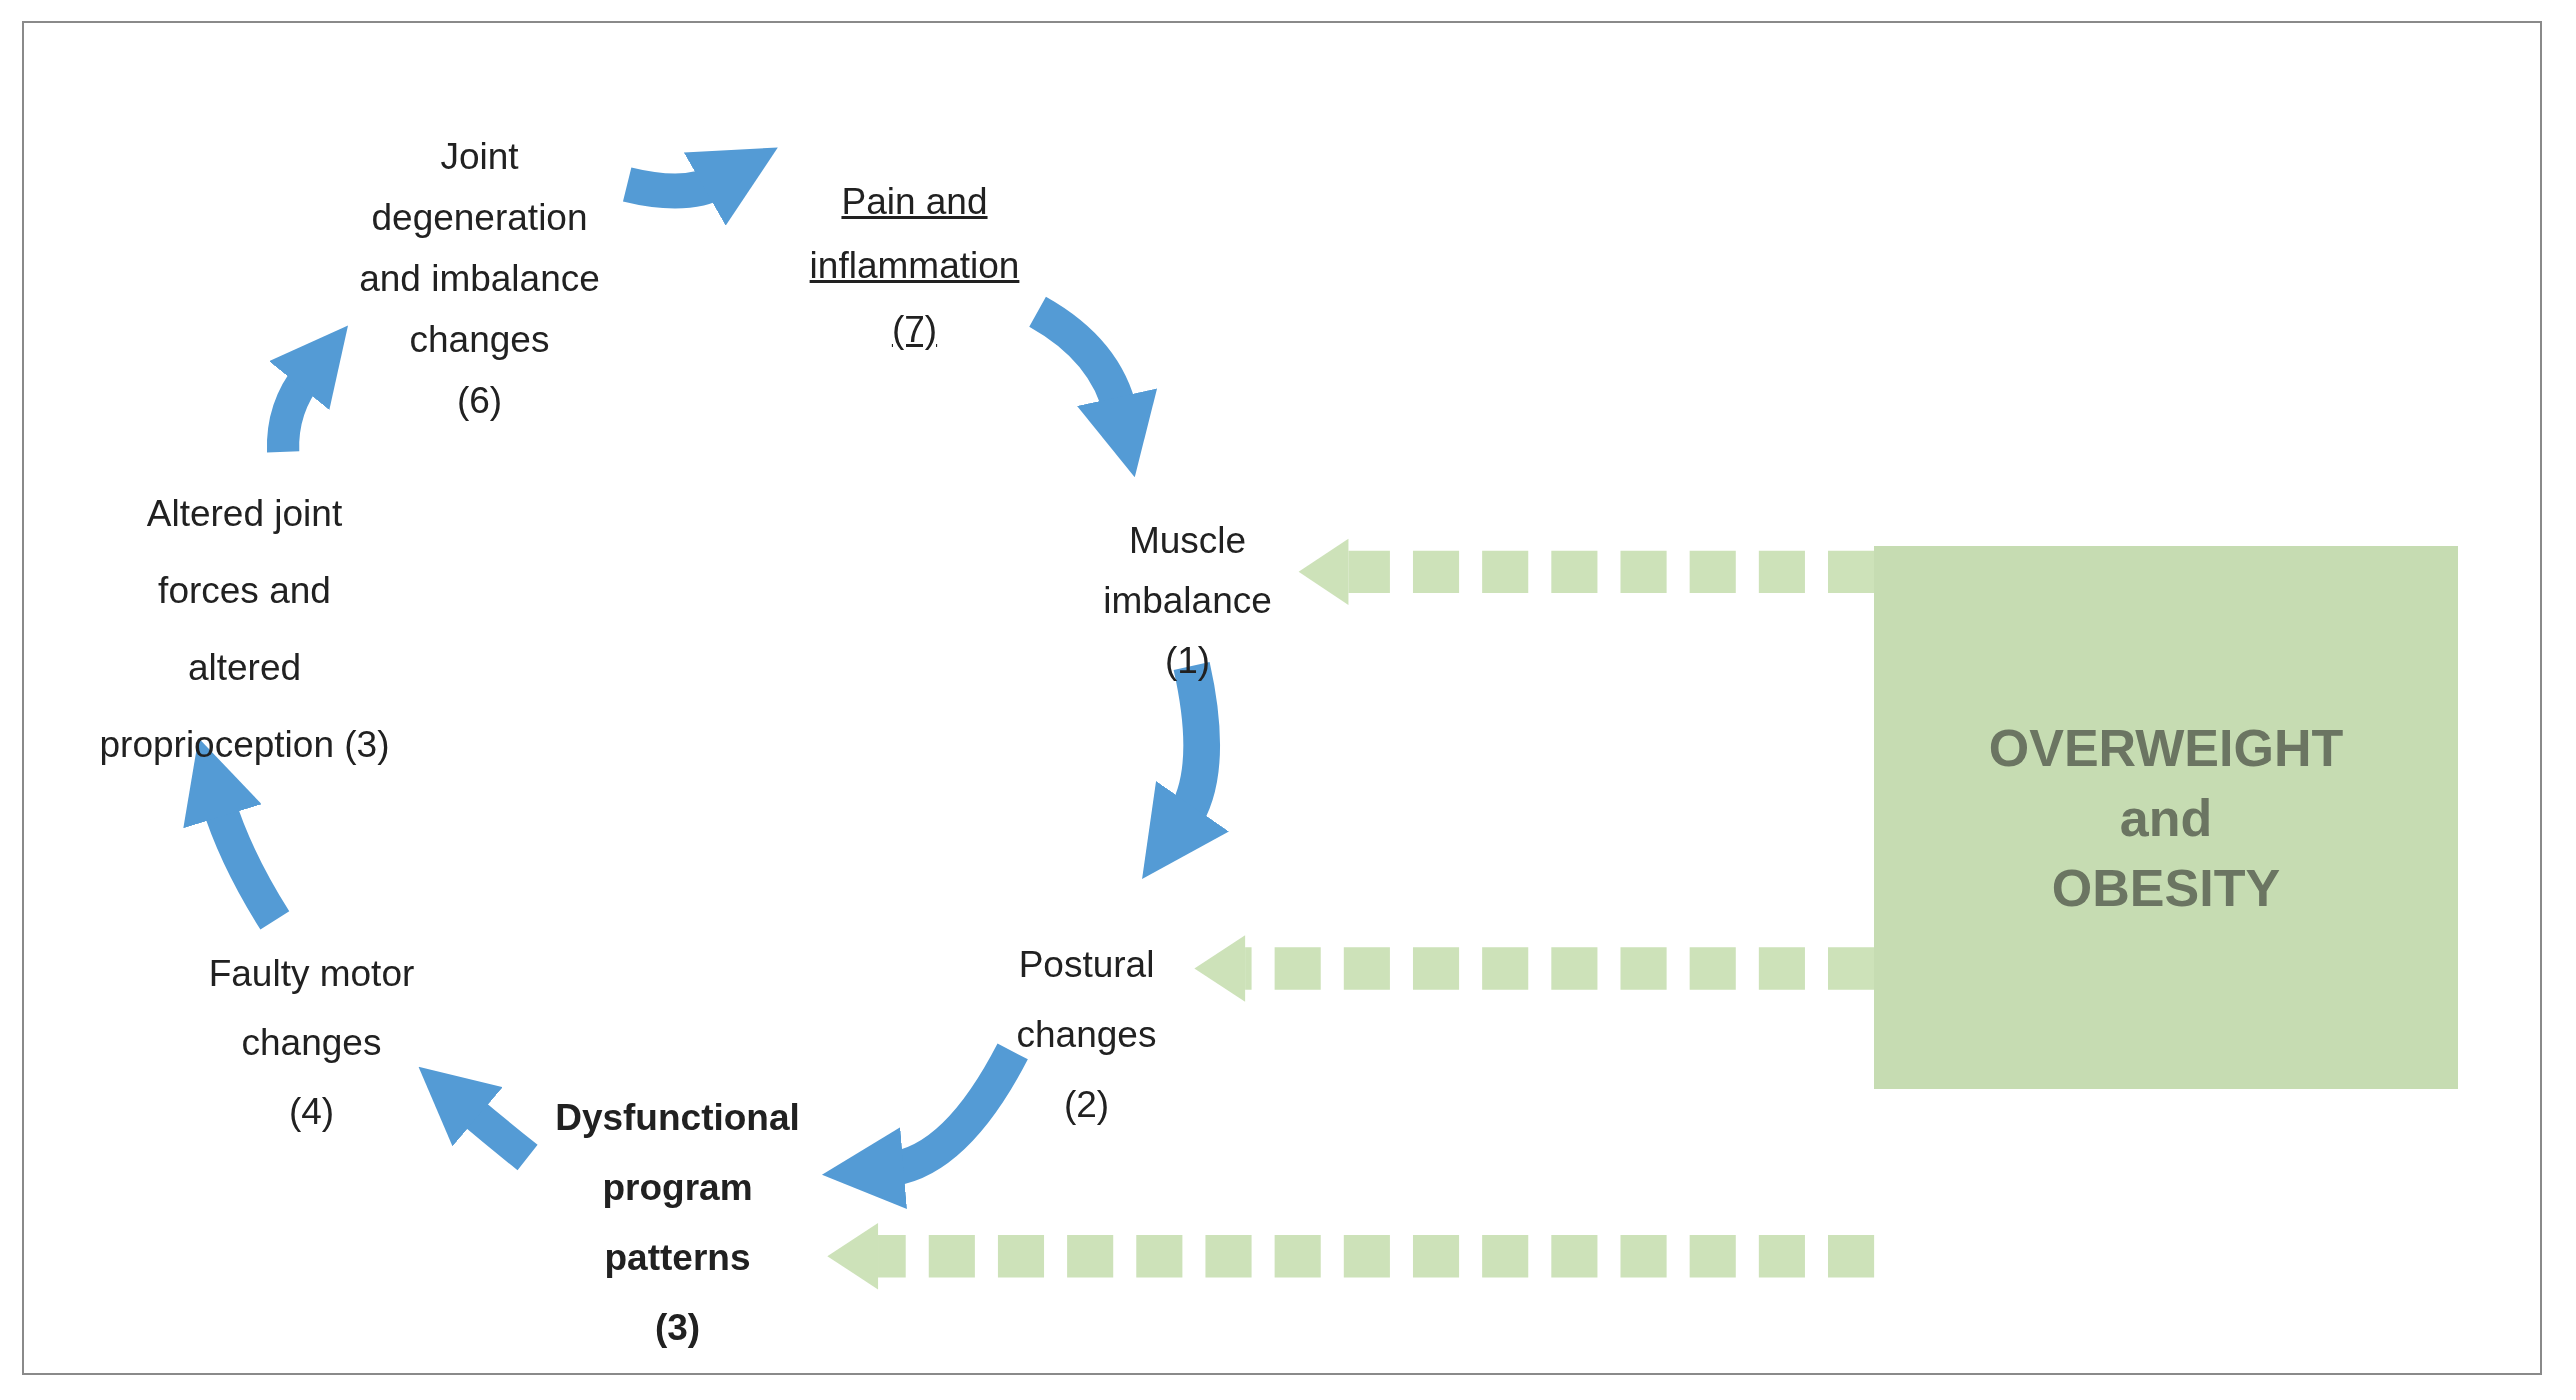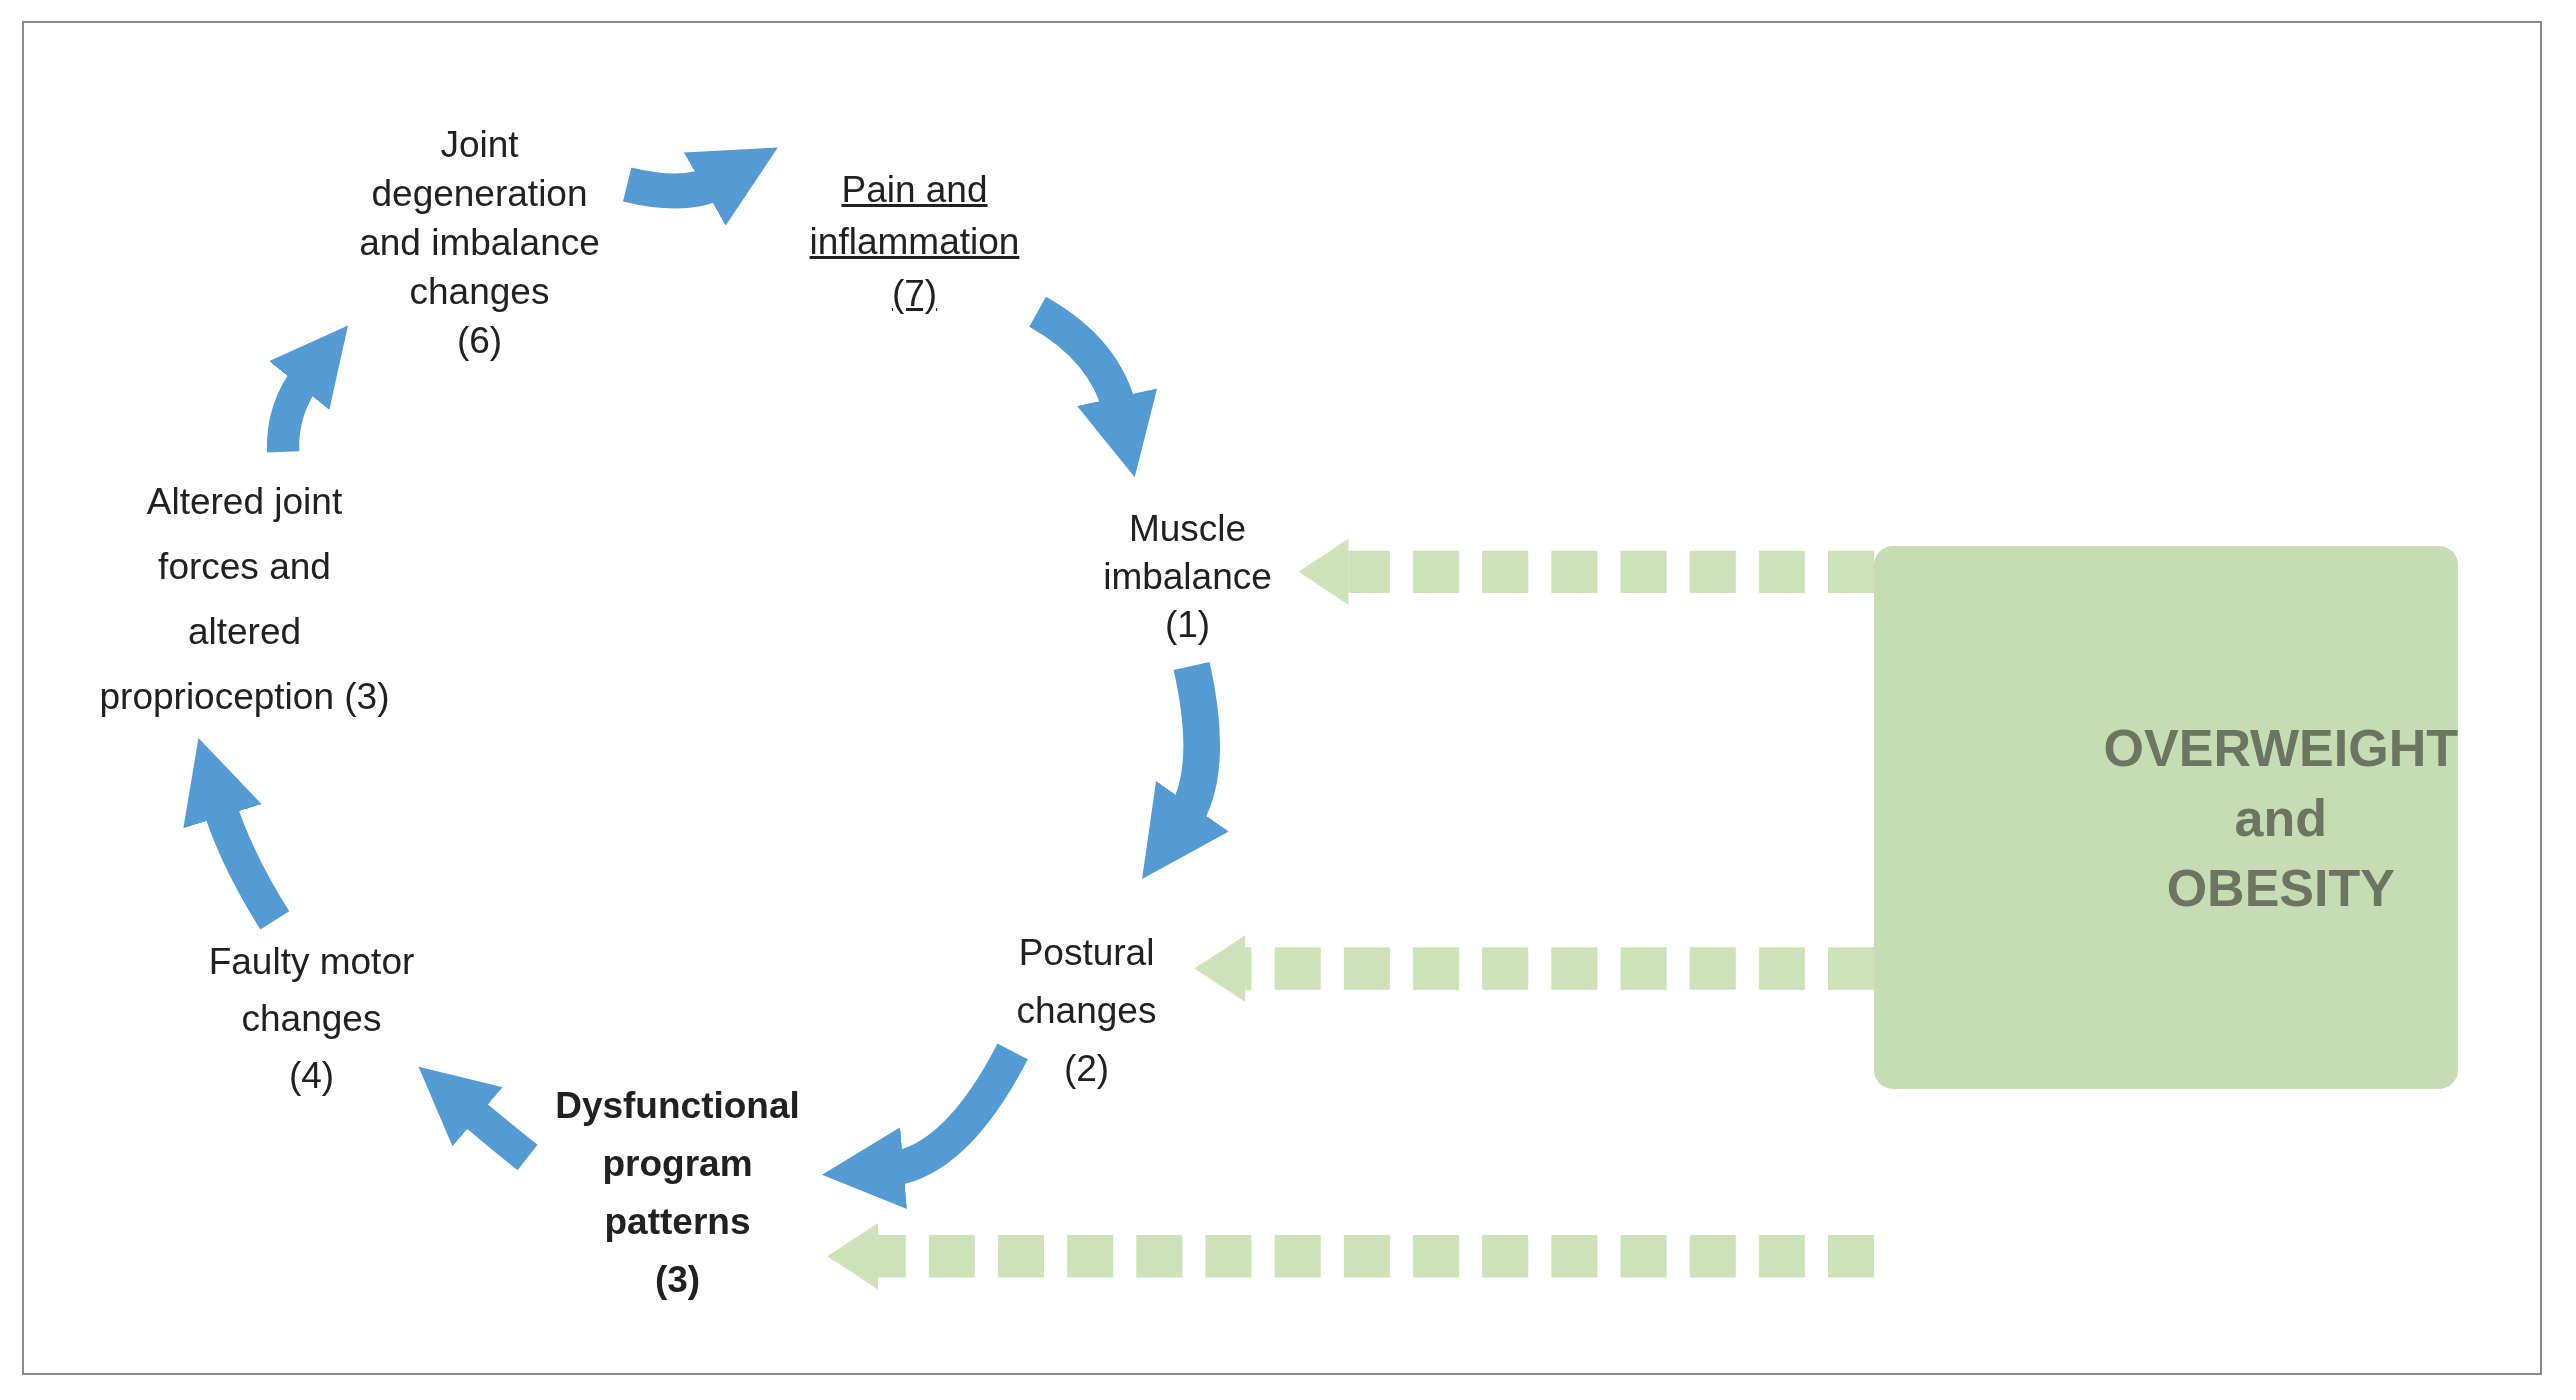--- a/index.html
+++ b/index.html
@@ -21,33 +21,33 @@
   .blue-arrow{stroke:var(--blue,#549bd5);fill:none;}
   .blue-head{fill:var(--blue,#549bd5);}
   .dash-line{stroke:var(--dash-green,#cde2b9);fill:none;stroke-dasharray:50 25;}
   .dash-head{fill:var(--dash-green,#cde2b9);}
   .node{
     position:absolute;width:369px;
     text-align:center;
     color:var(--node-text,#212121);
     font-size:37px;
   }
-  .node .line{display:block;}
+  .node .line{display:block;margin-top:12px;}
   .n1{left:1003px;top:505px;line-height:48px;}
   .n2{left:902px;top:924px;line-height:58px;}
   .n3{left:493px;top:1077px;line-height:58px;font-weight:bold;}
   .n4{left:127px;top:933px;line-height:57px;}
   .n5{left:60px;top:469px;line-height:65px;}
   .n6{left:295px;top:120px;line-height:49px;}
   .n7{left:730px;top:164px;line-height:52px;text-decoration:underline;}
   .cause-box{
     position:absolute;
     left:1874px;top:546px;width:584px;height:543px;
     background:var(--box-green,#c6dcb2);
-    display:flex;align-items:center;justify-content:flex-end;border-radius:19px;
+    display:flex;align-items:center;justify-content:center;
   }
   .cause-box-inner{
     text-align:center;
     color:var(--box-text,#6b7562);
     font-weight:bold;
     font-size:52px;
     line-height:70px;
   }
   .cause-box-inner .line{display:block;}
 </style>

